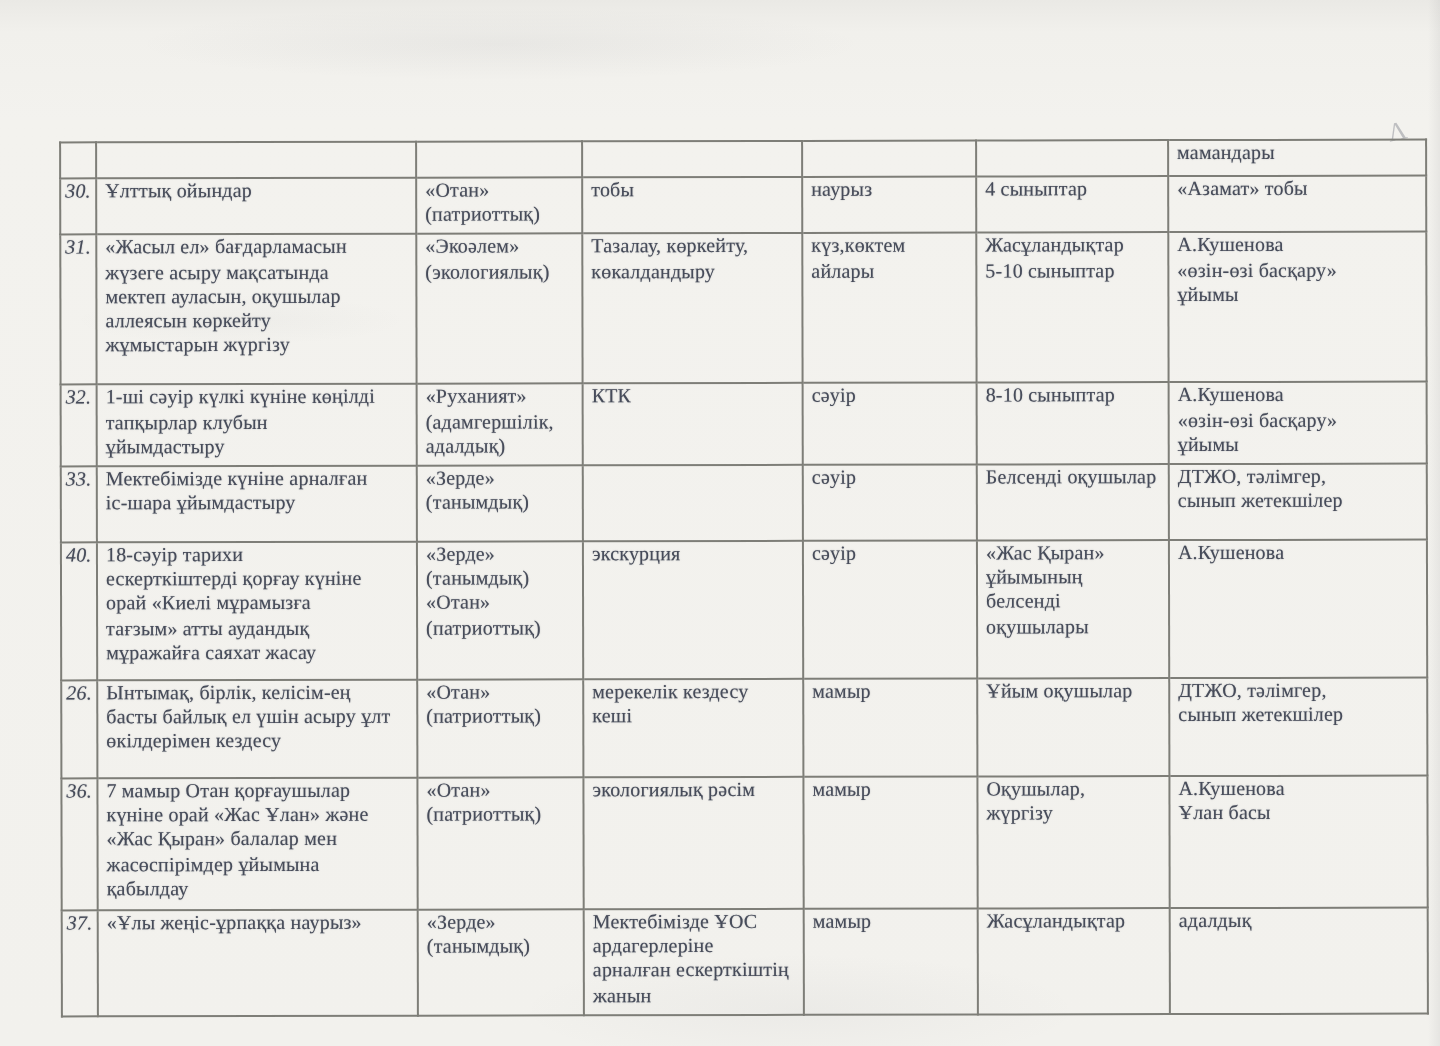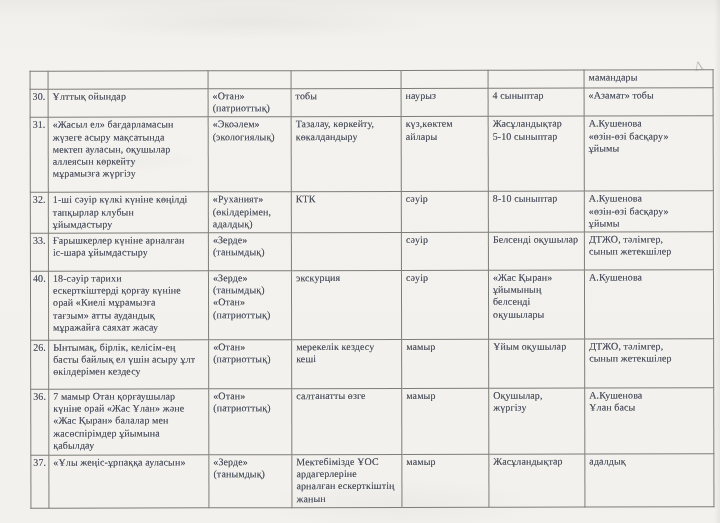--- a/index.html
+++ b/index.html
@@ -39,21 +39,21 @@
     vertical-align: top;
     padding: 1px 2px 2px 4px;
     font-size: 10px;
     line-height: 12.2px;
     color: #474c5a;
     letter-spacing: 0.1px;
     white-space: pre-line;
     overflow: hidden;
     text-shadow: 0 0 0.6px rgba(71,76,90,0.55);
   }
-  table.plan td.c-no { padding: 1px 0 1px 2px; }
+  table.plan td.c-no { padding: 1px 0 1px 2px; font-style: italic; }
 </style>
 </head>
 <body>
 
 <div class="paper">
   <div class="edge-streak"></div>
   <span class="pen-mark">Λ</span>
 
   <table class="plan">
     <colgroup>
@@ -86,53 +86,53 @@
         <td>4 сыныптар</td>
         <td>«Азамат» тобы</td>
       </tr>
 
       <tr style="height:75px">
         <td class="c-no">31.</td>
         <td>«Жасыл ел» бағдарламасын
 жүзеге асыру мақсатында
 мектеп ауласын, оқушылар
 аллеясын көркейту
-мұрамызға жүргізу</td>
+жұмыстарын жүргізу</td>
         <td>«Экоәлем»
 (экологиялық)</td>
         <td>Тазалау, көркейту,
 көкалдандыру</td>
         <td>күз,көктем
 айлары</td>
         <td>Жасұландықтар
 5-10 сыныптар</td>
         <td>А.Кушенова
 «өзін-өзі басқару»
 ұйымы</td>
       </tr>
 
       <tr style="height:33px">
         <td class="c-no">32.</td>
         <td>1-ші сәуір күлкі күніне көңілді
 тапқырлар клубын
 ұйымдастыру</td>
         <td>«Руханият»
-(өкілдерімен,
+(адамгершілік,
 адалдық)</td>
         <td>КТК</td>
         <td>сәуір</td>
         <td>8-10 сыныптар</td>
         <td>А.Кушенова
 «өзін-өзі басқару»
 ұйымы</td>
       </tr>
 
       <tr style="height:38px">
         <td class="c-no">33.</td>
-        <td>Ғарышкерлер күніне арналған
+        <td>Мектебімізде күніне арналған
 іс-шара ұйымдастыру</td>
         <td>«Зерде»
 (танымдық)</td>
         <td></td>
         <td>сәуір</td>
         <td>Белсенді оқушылар</td>
         <td>ДТЖО, тәлімгер,
 сынып жетекшілер</td>
       </tr>
 
@@ -173,31 +173,31 @@
 
       <tr style="height:66px">
         <td class="c-no">36.</td>
         <td>7 мамыр Отан қорғаушылар
 күніне орай «Жас Ұлан» және
 «Жас Қыран» балалар мен
 жасөспірімдер ұйымына
 қабылдау</td>
         <td>«Отан»
 (патриоттық)</td>
-        <td>салтанатты өзге</td>
+        <td>экологиялық рәсім</td>
         <td>мамыр</td>
         <td>Оқушылар,
 жүргізу</td>
         <td>А.Кушенова
 Ұлан басы</td>
       </tr>
 
       <tr style="height:53px">
         <td class="c-no">37.</td>
-        <td>«Ұлы жеңіс-ұрпаққа ауласын»</td>
+        <td>«Ұлы жеңіс-ұрпаққа наурыз»</td>
         <td>«Зерде»
 (танымдық)</td>
         <td>Мектебімізде ҰОС
 ардагерлеріне
 арналған ескерткіштің
 жанын</td>
         <td>мамыр</td>
         <td>Жасұландықтар</td>
         <td>адалдық</td>
       </tr>

